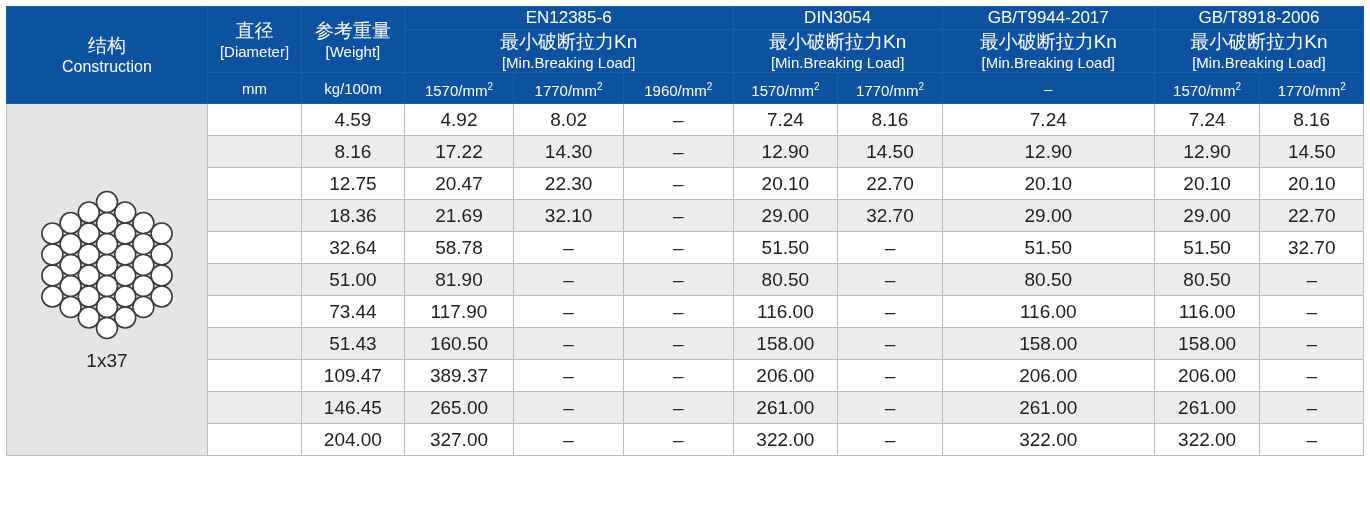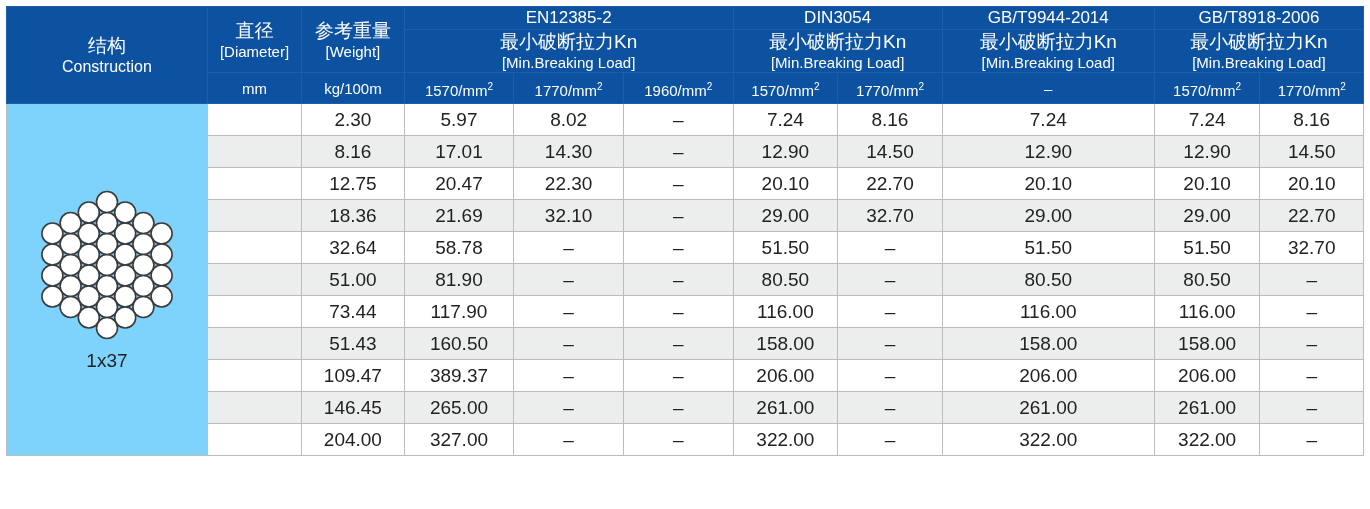--- a/index.html
+++ b/index.html
@@ -55,21 +55,21 @@
   }
   .cell {
     font-size: 19px;
     height: 31px;
     color: #222;
   }
   .row-alt .cell {
     background: #eceded;
   }
   .constr-cell {
-    background: #7dd3fc;
+    background: #e5e5e5;
     vertical-align: middle;
   }
   .constr-wrap {
     display: flex;
     flex-direction: column;
     align-items: center;
     justify-content: center;
     height: 100%;
     padding: 4px 0 2px 0;
   }
@@ -107,23 +107,23 @@
         <div class="hdr-en">Construction</div>
       </th>
       <th class="hdr" rowspan="2">
         <div class="hdr-cn">直径</div>
         <div class="hdr-sub">[Diameter]</div>
       </th>
       <th class="hdr" rowspan="2">
         <div class="hdr-cn">参考重量</div>
         <div class="hdr-sub">[Weight]</div>
       </th>
-      <th class="hdr hdr-std" colspan="3">EN12385-2</th>
+      <th class="hdr hdr-std" colspan="3">EN12385-6</th>
       <th class="hdr hdr-std" colspan="2">DIN3054</th>
-      <th class="hdr hdr-std">GB/T9944-2014</th>
+      <th class="hdr hdr-std">GB/T9944-2017</th>
       <th class="hdr hdr-std" colspan="2">GB/T8918-2006</th>
     </tr>
     <tr>
       <th class="hdr" colspan="3">
         <div class="hdr-cn">最小破断拉力Kn</div>
         <div class="hdr-sub">[Min.Breaking Load]</div>
       </th>
       <th class="hdr" colspan="2">
         <div class="hdr-cn">最小破断拉力Kn</div>
         <div class="hdr-sub">[Min.Breaking Load]</div>
@@ -196,34 +196,34 @@
               <circle cx="20.4" cy="64.5" r="10.5"></circle>
               <circle cx="20.4" cy="43.5" r="10.5"></circle>
               <circle cx="38.6" cy="33" r="10.5"></circle>
               <circle cx="56.8" cy="22.5" r="10.5"></circle>
             </g>
           </svg>
           <div class="constr-label">1x37</div>
         </div>
       </td>
       <td class="cell"></td>
-      <td class="cell">2.30</td>
-      <td class="cell">5.97</td>
+      <td class="cell">4.59</td>
+      <td class="cell">4.92</td>
       <td class="cell">8.02</td>
       <td class="cell">–</td>
       <td class="cell">7.24</td>
       <td class="cell">8.16</td>
       <td class="cell">7.24</td>
       <td class="cell">7.24</td>
       <td class="cell">8.16</td>
     </tr>
     <tr class="row-alt">
       <td class="cell"></td>
       <td class="cell">8.16</td>
-      <td class="cell">17.01</td>
+      <td class="cell">17.22</td>
       <td class="cell">14.30</td>
       <td class="cell">–</td>
       <td class="cell">12.90</td>
       <td class="cell">14.50</td>
       <td class="cell">12.90</td>
       <td class="cell">12.90</td>
       <td class="cell">14.50</td>
     </tr>
     <tr>
       <td class="cell"></td>

